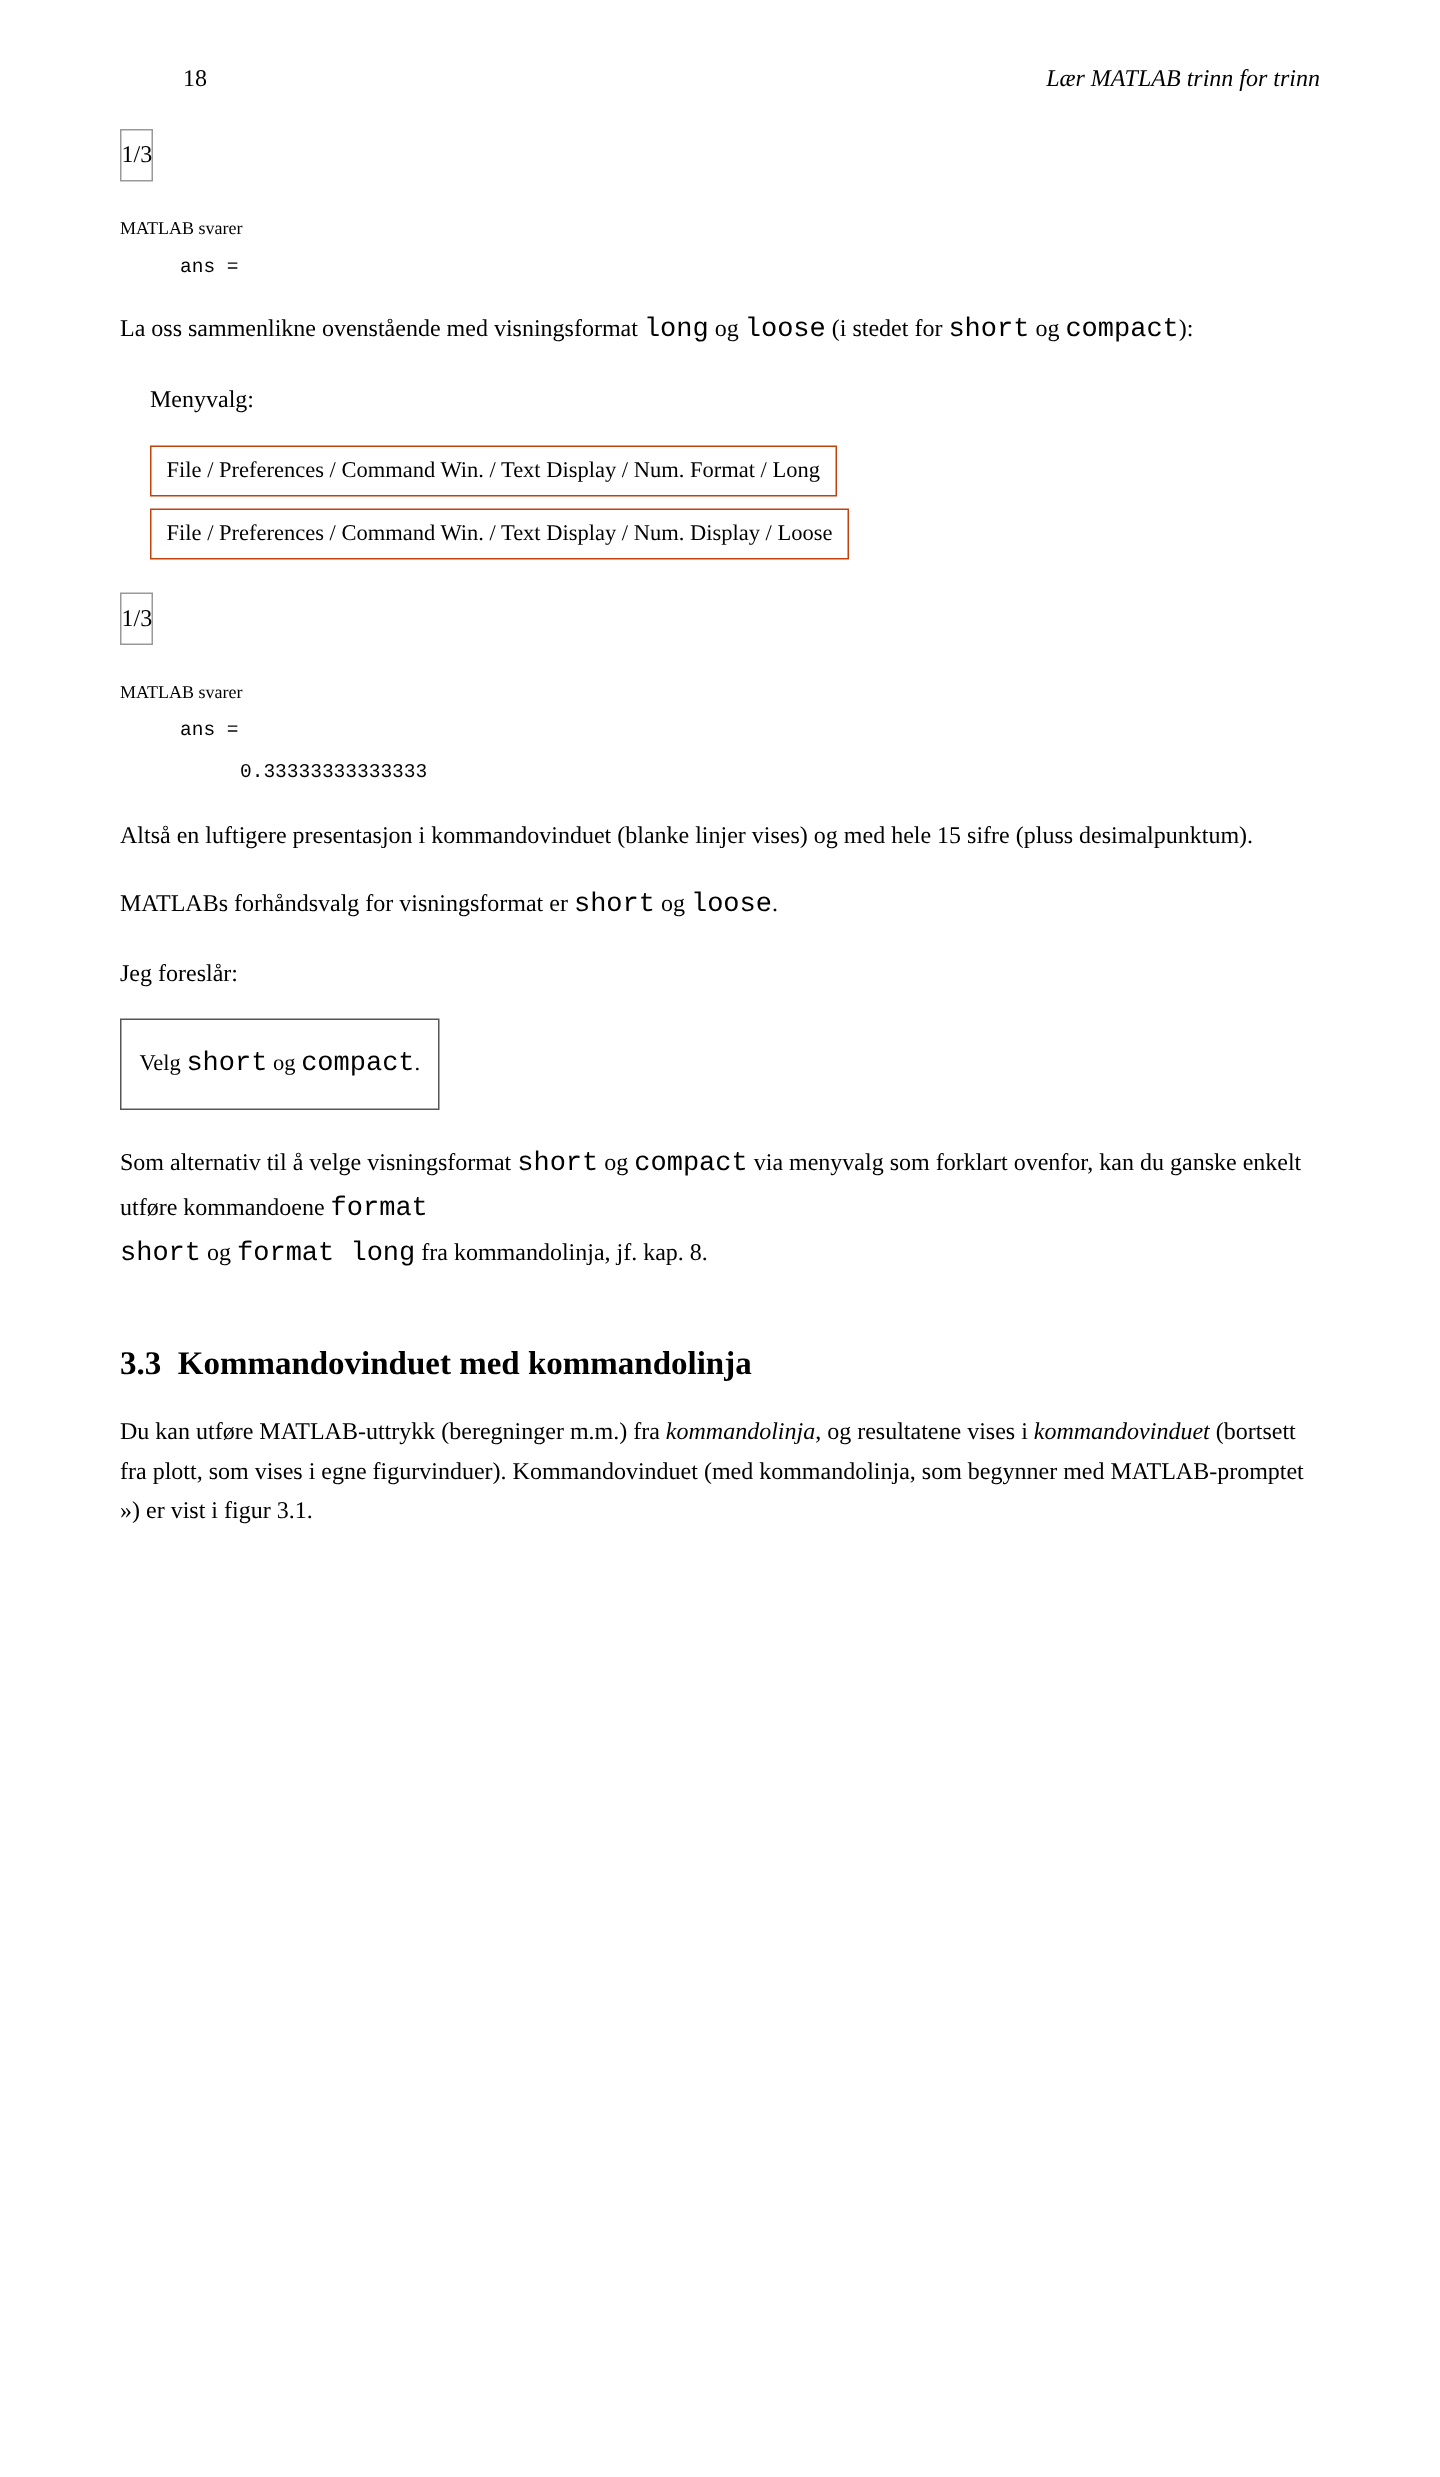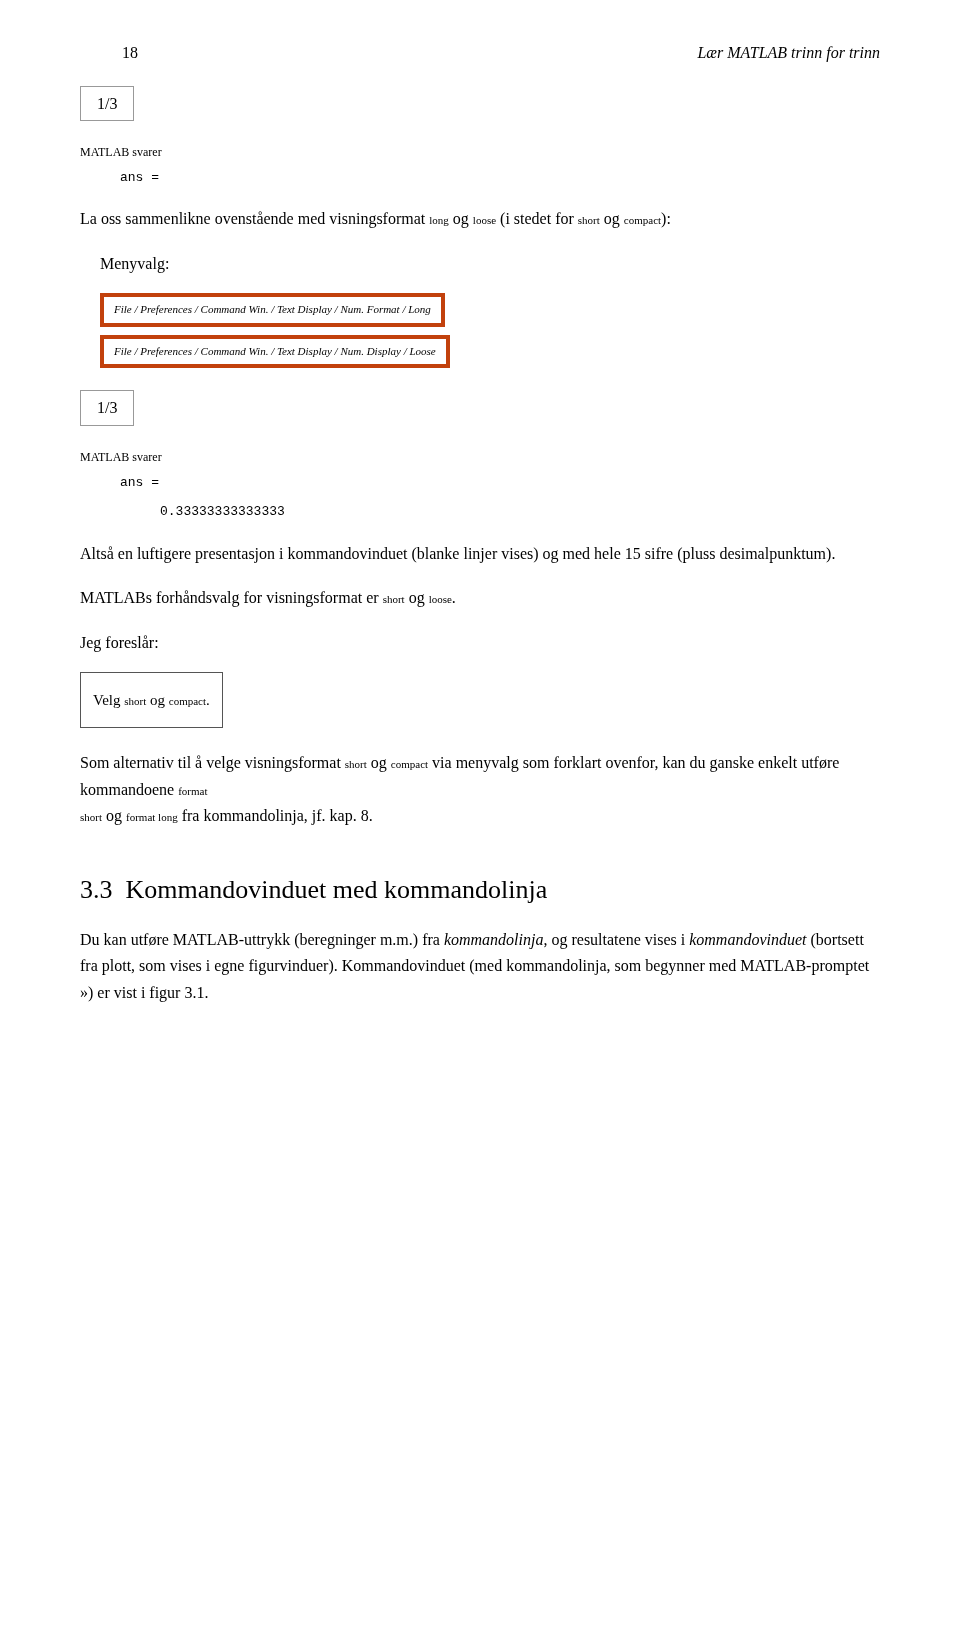--- a/index.html
+++ b/index.html
@@ -40,52 +40,51 @@
       font-weight: normal;
       margin-bottom: 4px;
       font-family: Liberation Serif, serif;
     }
     .code-block {
       font-family: 'Courier New', Courier, monospace;
       font-size: 13px;
       margin: 4px 0 4px 40px;
     }
     .mono {
-      font-family: Liberation Serif, serif;
-      font-size: 11px;
+      font-family: Liberation Mono, monospace;
+      font-size: 18px;
     }
     .fraction-block {
       border: 1px solid #999;
       display: inline-block;
-      padding: 4px 16px;
+      padding: 4px 0;
       font-size: 16px;
       margin-bottom: 4px;
     }
     p {
       margin-bottom: 12px;
       line-height: 1.65;
     }
     .menu-box {
-      border: 4px solid #c2410c;
+      border: 1px solid #c2410c;
       display: inline-block;
       padding: 4px 10px;
-      font-size: 11px;
+      font-size: 15px;
       margin: 4px 0;
-      font-style: italic;
     }
     .recommend-box {
       border: 1px solid #555;
       display: inline-block;
       padding: 15px 12px;
       font-size: 15px;
       margin: 4px 0;
     }
     h2.section-heading {
-      font-size: 26px;
-      font-weight: normal;
+      font-size: 22px;
+      font-weight: bold;
       margin-top: 40px;
       margin-bottom: 16px;
       font-family: 'Times New Roman', Times, serif;
     }
     .ans-block {
       margin-left: 40px;
       margin-top: 4px;
       margin-bottom: 8px;
     }
     .menyvalg-block {

